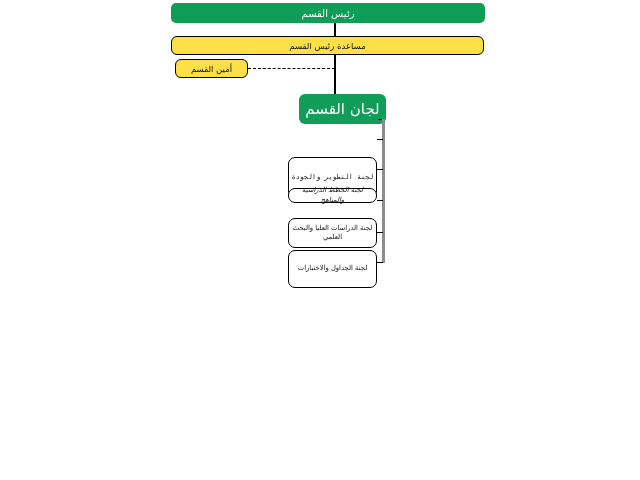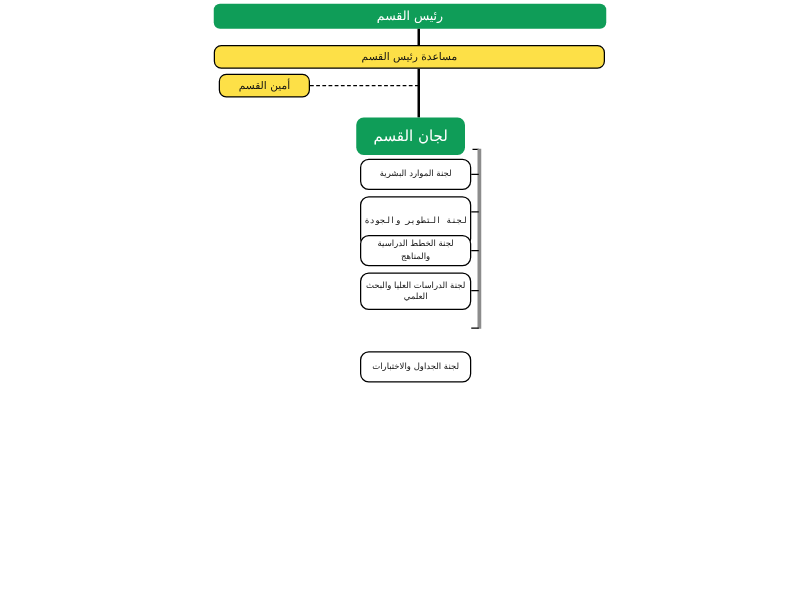--- a/index.html
+++ b/index.html
@@ -40,38 +40,38 @@
     font-size: 8.5px;
   }
   .secretary-box {
     left: 175px; top: 59px; width: 73px; height: 19px;
     border-radius: 6px;
     border-width: 1.4px;
     font-size: 8.5px;
     text-align: right;
   }
   .committees-header-box {
-    left: 285px; top: 94px; width: 87px; height: 30px;
+    left: 299px; top: 94px; width: 87px; height: 30px;
     border-radius: 6px;
-    font-size: 12px;
+    font-size: 15px;
   }
   .committee-box {
     left: 288px; width: 89px;
     border: 1.1px solid #000000;
     border-radius: 7px;
     background: #ffffff;
     font-size: 6.8px;
     line-height: 1.35;
     padding: 1px 2px;
   }
   .committee-1 { top: 127px; height: 25px; }
   .committee-2 { top: 157px; height: 41px; font-family: Liberation Mono, monospace; }
-  .committee-3 { top: 188px; height: 25px; }
+  .committee-3 { top: 188px; height: 15px; font-style: italic; }
   .committee-4 { top: 218px; height: 30px; }
-  .committee-5 { top: 250px; height: 25px; margin-top: 31px; }
+  .committee-5 { top: 250px; height: 38px; }
   .vline {
     position: absolute;
     width: 1.5px;
     background: #000000;
   }
   .line-head-assistant  { left: 334px; top: 23px; height: 13px; }
   .line-assistant-committees { left: 334px; top: 55px; height: 39px; }
   .dashed-line {
     position: absolute;
     left: 248px; top: 67.5px; width: 87px; height: 0;
@@ -123,23 +123,20 @@
   </div>
 
   <div class="stub stub-header"></div>
   <div class="rail"></div>
   <div class="stub stub-1"></div>
   <div class="stub stub-2"></div>
   <div class="stub stub-3"></div>
   <div class="stub stub-4"></div>
   <div class="stub stub-5"></div>
 
-  <div class="node committee-box committee-1">
-    <span class="label" lang="ar" dir="rtl">لجنة الموارد البشرية</span>
-  </div>
 
   <div class="node committee-box committee-2">
     <span class="label" lang="ar" dir="rtl">لجنة التطوير والجودة</span>
   </div>
 
   <div class="node committee-box committee-3">
     <span class="label" lang="ar" dir="rtl">لجنة الخطط الدراسية والمناهج</span>
   </div>
 
   <div class="node committee-box committee-4">

